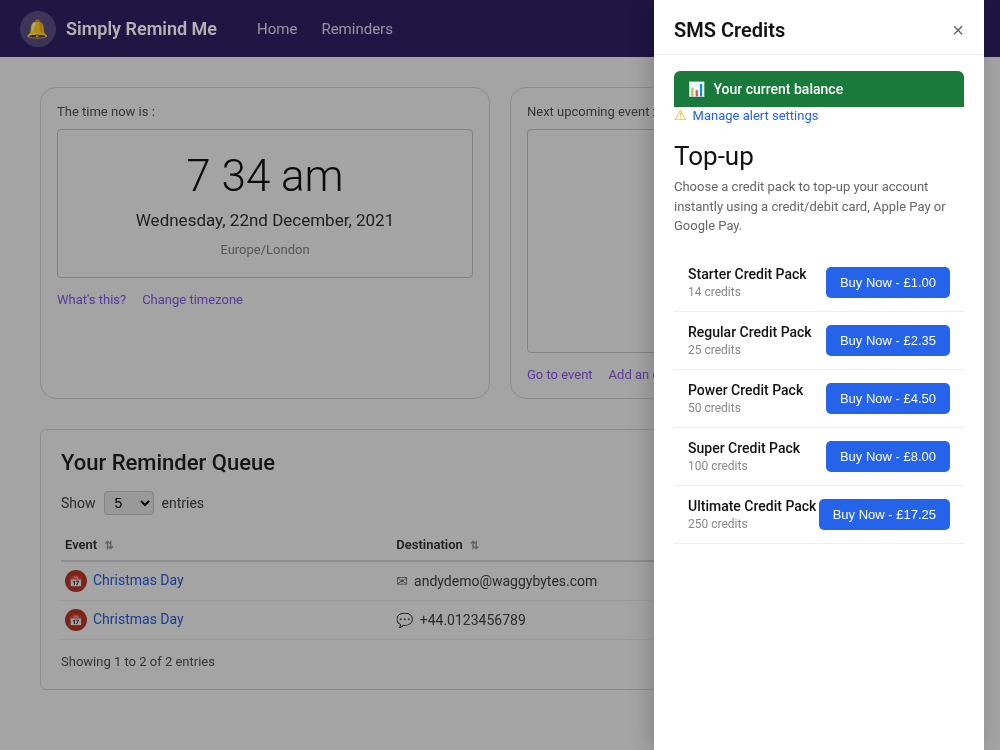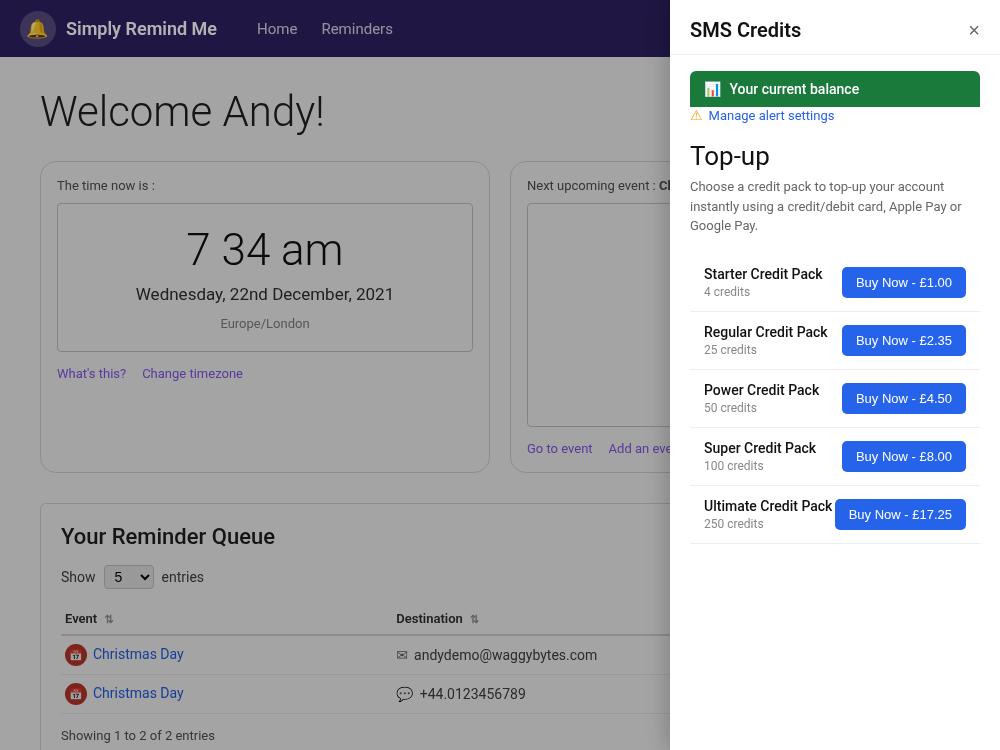--- a/index.html
+++ b/index.html
@@ -233,21 +233,21 @@
       position: absolute;
       top: 0; left: 0;
       width: 1000px; height: 750px;
       background: rgba(0,0,0,0.3);
       z-index: 10;
     }
 
     .panel {
       position: absolute;
       top: 0;
-      right: 0;
+      right: 16px;
       width: 330px;
       height: 750px;
       background: white;
       z-index: 20;
       display: flex;
       flex-direction: column;
       box-shadow: -4px 0 20px rgba(0,0,0,0.2);
       overflow-y: auto;
     }
 
@@ -394,21 +394,20 @@
     <div class="logo-icon">🔔</div>
     <span>Simply Remind Me</span>
   </div>
   <div class="navbar-links">
     <a>Home</a>
     <a>Reminders</a>
   </div>
 </nav>
 
 <div class="main-content">
-  <h1 class="welcome-title">Welcome Andy!</h1>
 
   <div class="cards-row">
 
     <div class="card">
       <div class="card-label">The time now is :</div>
       <div class="time-inner">
         <div class="time-display">7 34 am</div>
         <div class="date-display">Wednesday, 22nd December, 2021</div>
         <div class="timezone">Europe/London</div>
       </div>
@@ -507,21 +506,21 @@
     </div>
 
     <div>
       <div class="topup-title">Top-up</div>
       <div class="topup-desc">Choose a credit pack to top-up your account instantly using a credit/debit card, Apple Pay or Google Pay.</div>
 
       <div id="packs-container">
           <div class="credit-pack">
     <div class="pack-info">
       <div class="pack-name">Starter Credit Pack</div>
-      <div class="pack-credits">4 credits</div>
+      <div class="pack-credits">14 credits</div>
     </div>
     <button class="buy-btn">Buy Now - £1.00</button>
   </div>
           <div class="credit-pack">
     <div class="pack-info">
       <div class="pack-name">Regular Credit Pack</div>
       <div class="pack-credits">25 credits</div>
     </div>
     <button class="buy-btn">Buy Now - £2.35</button>
   </div>

